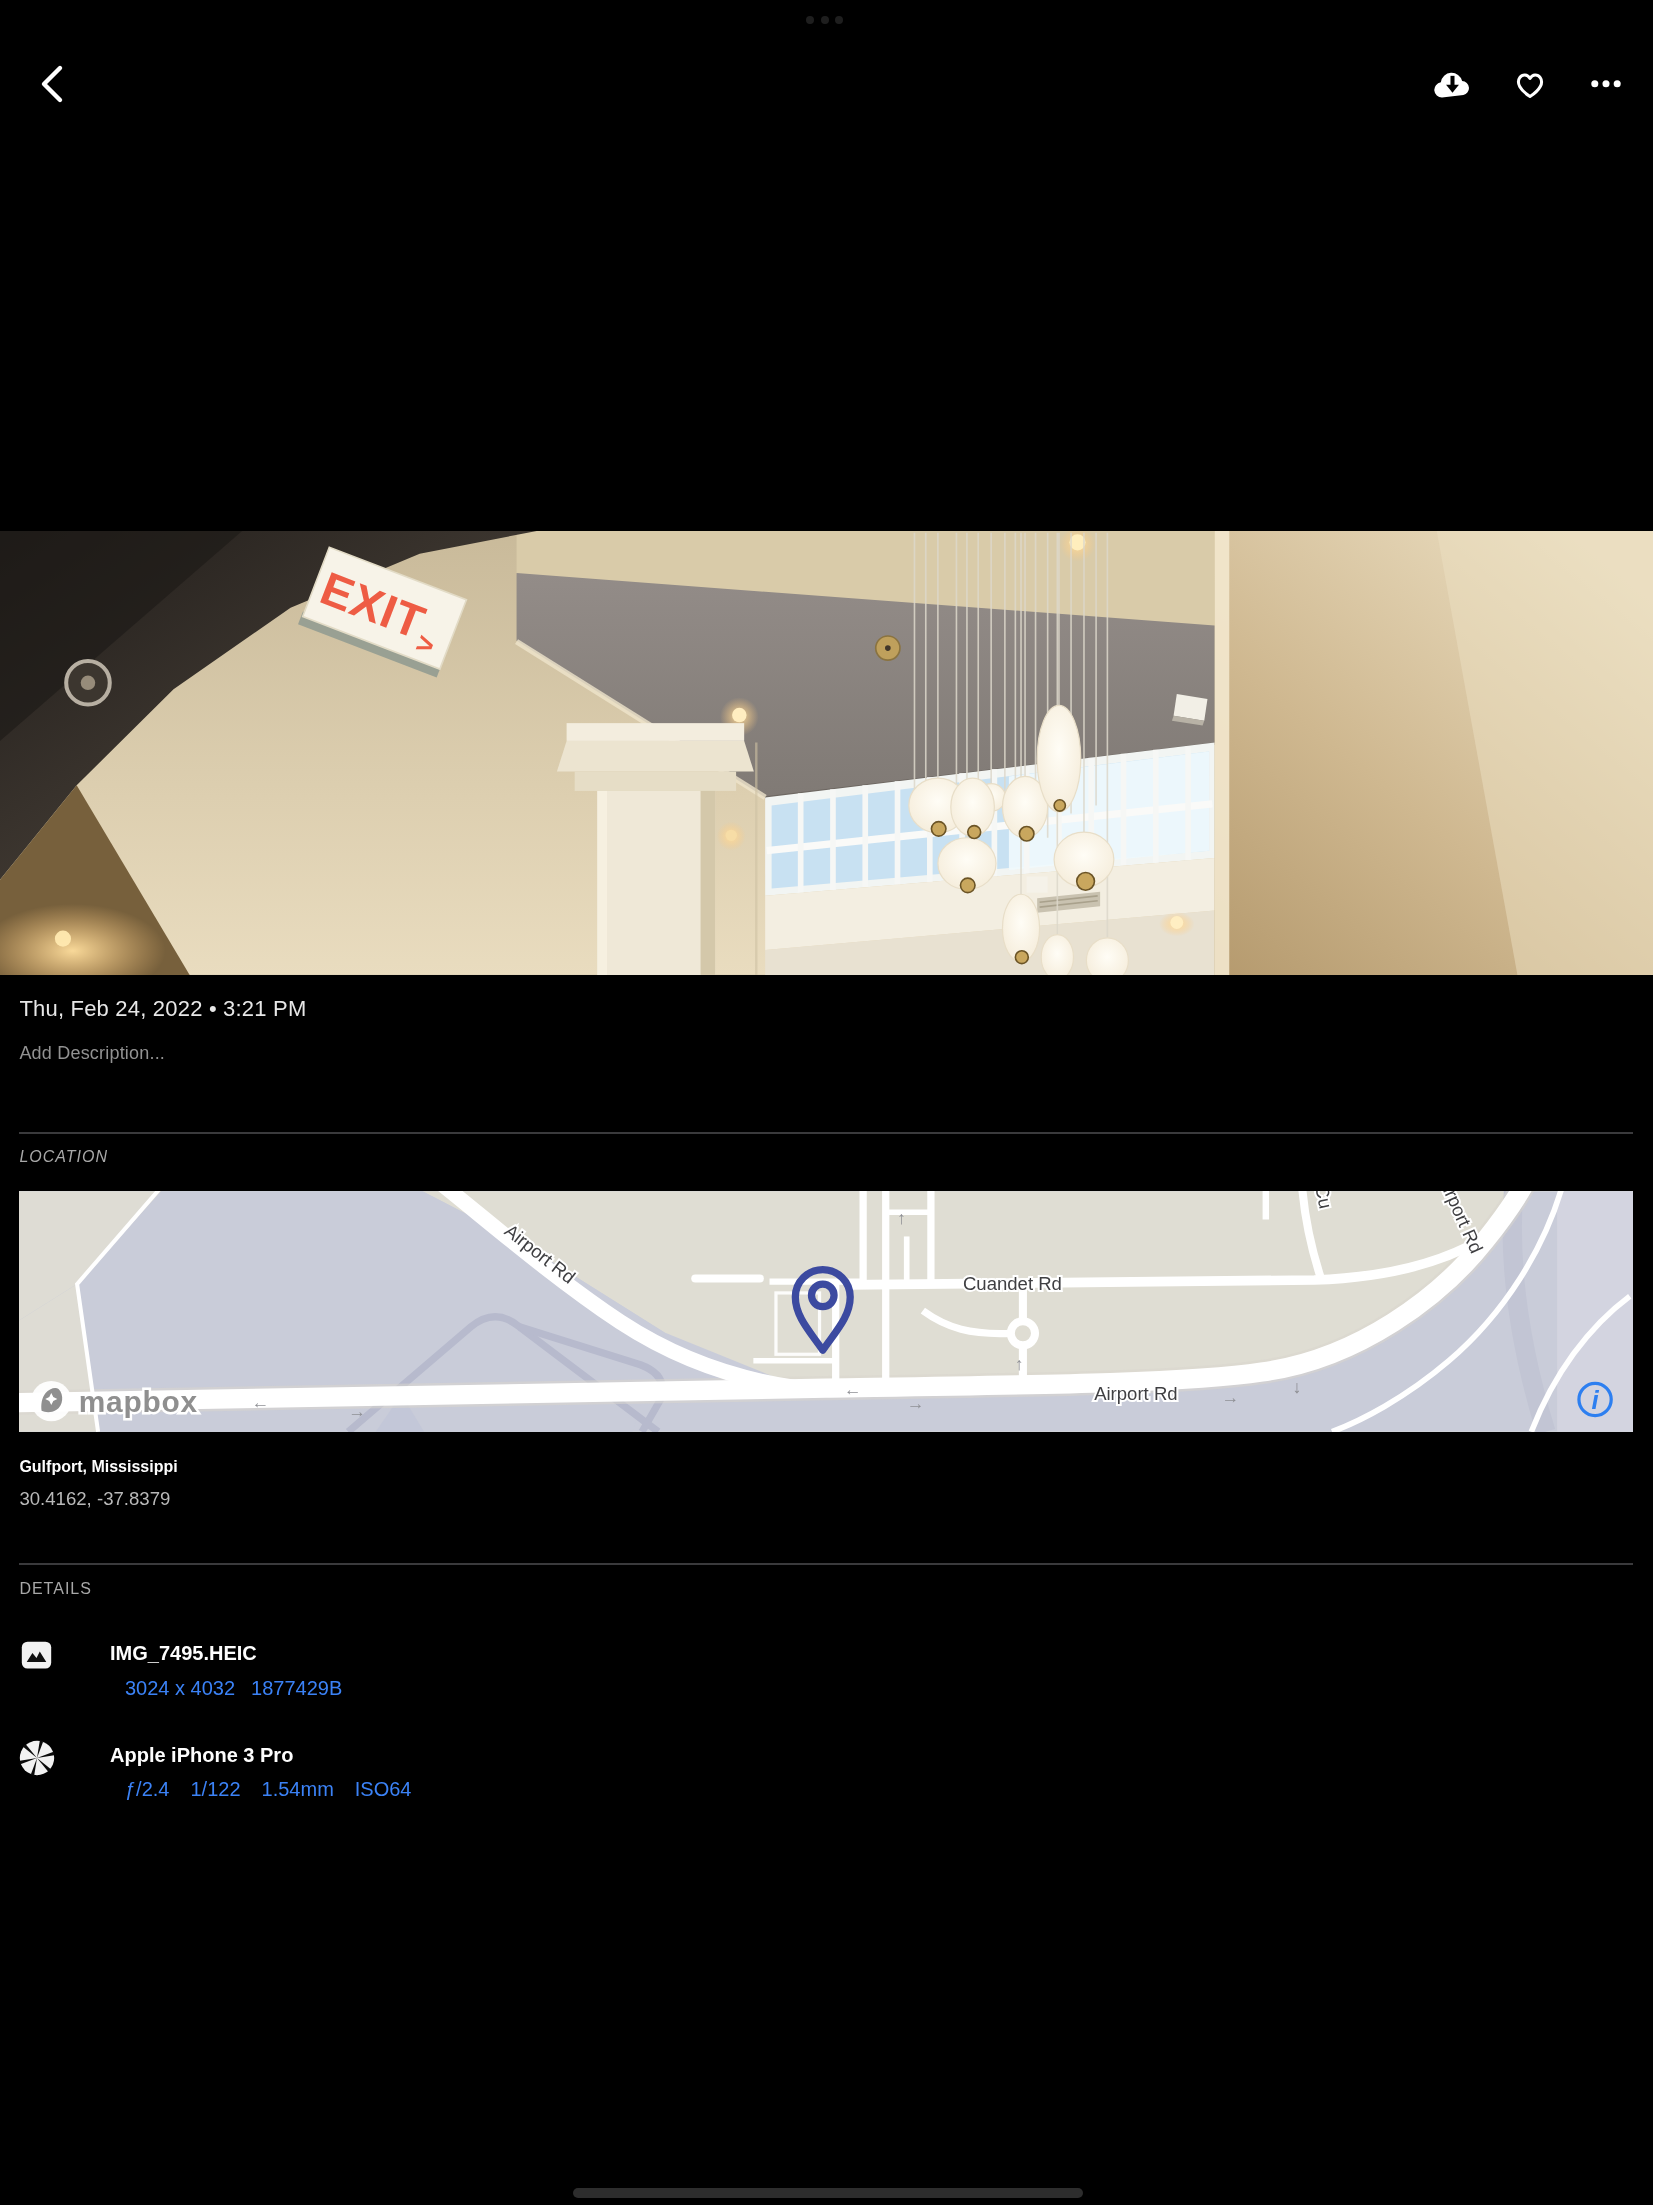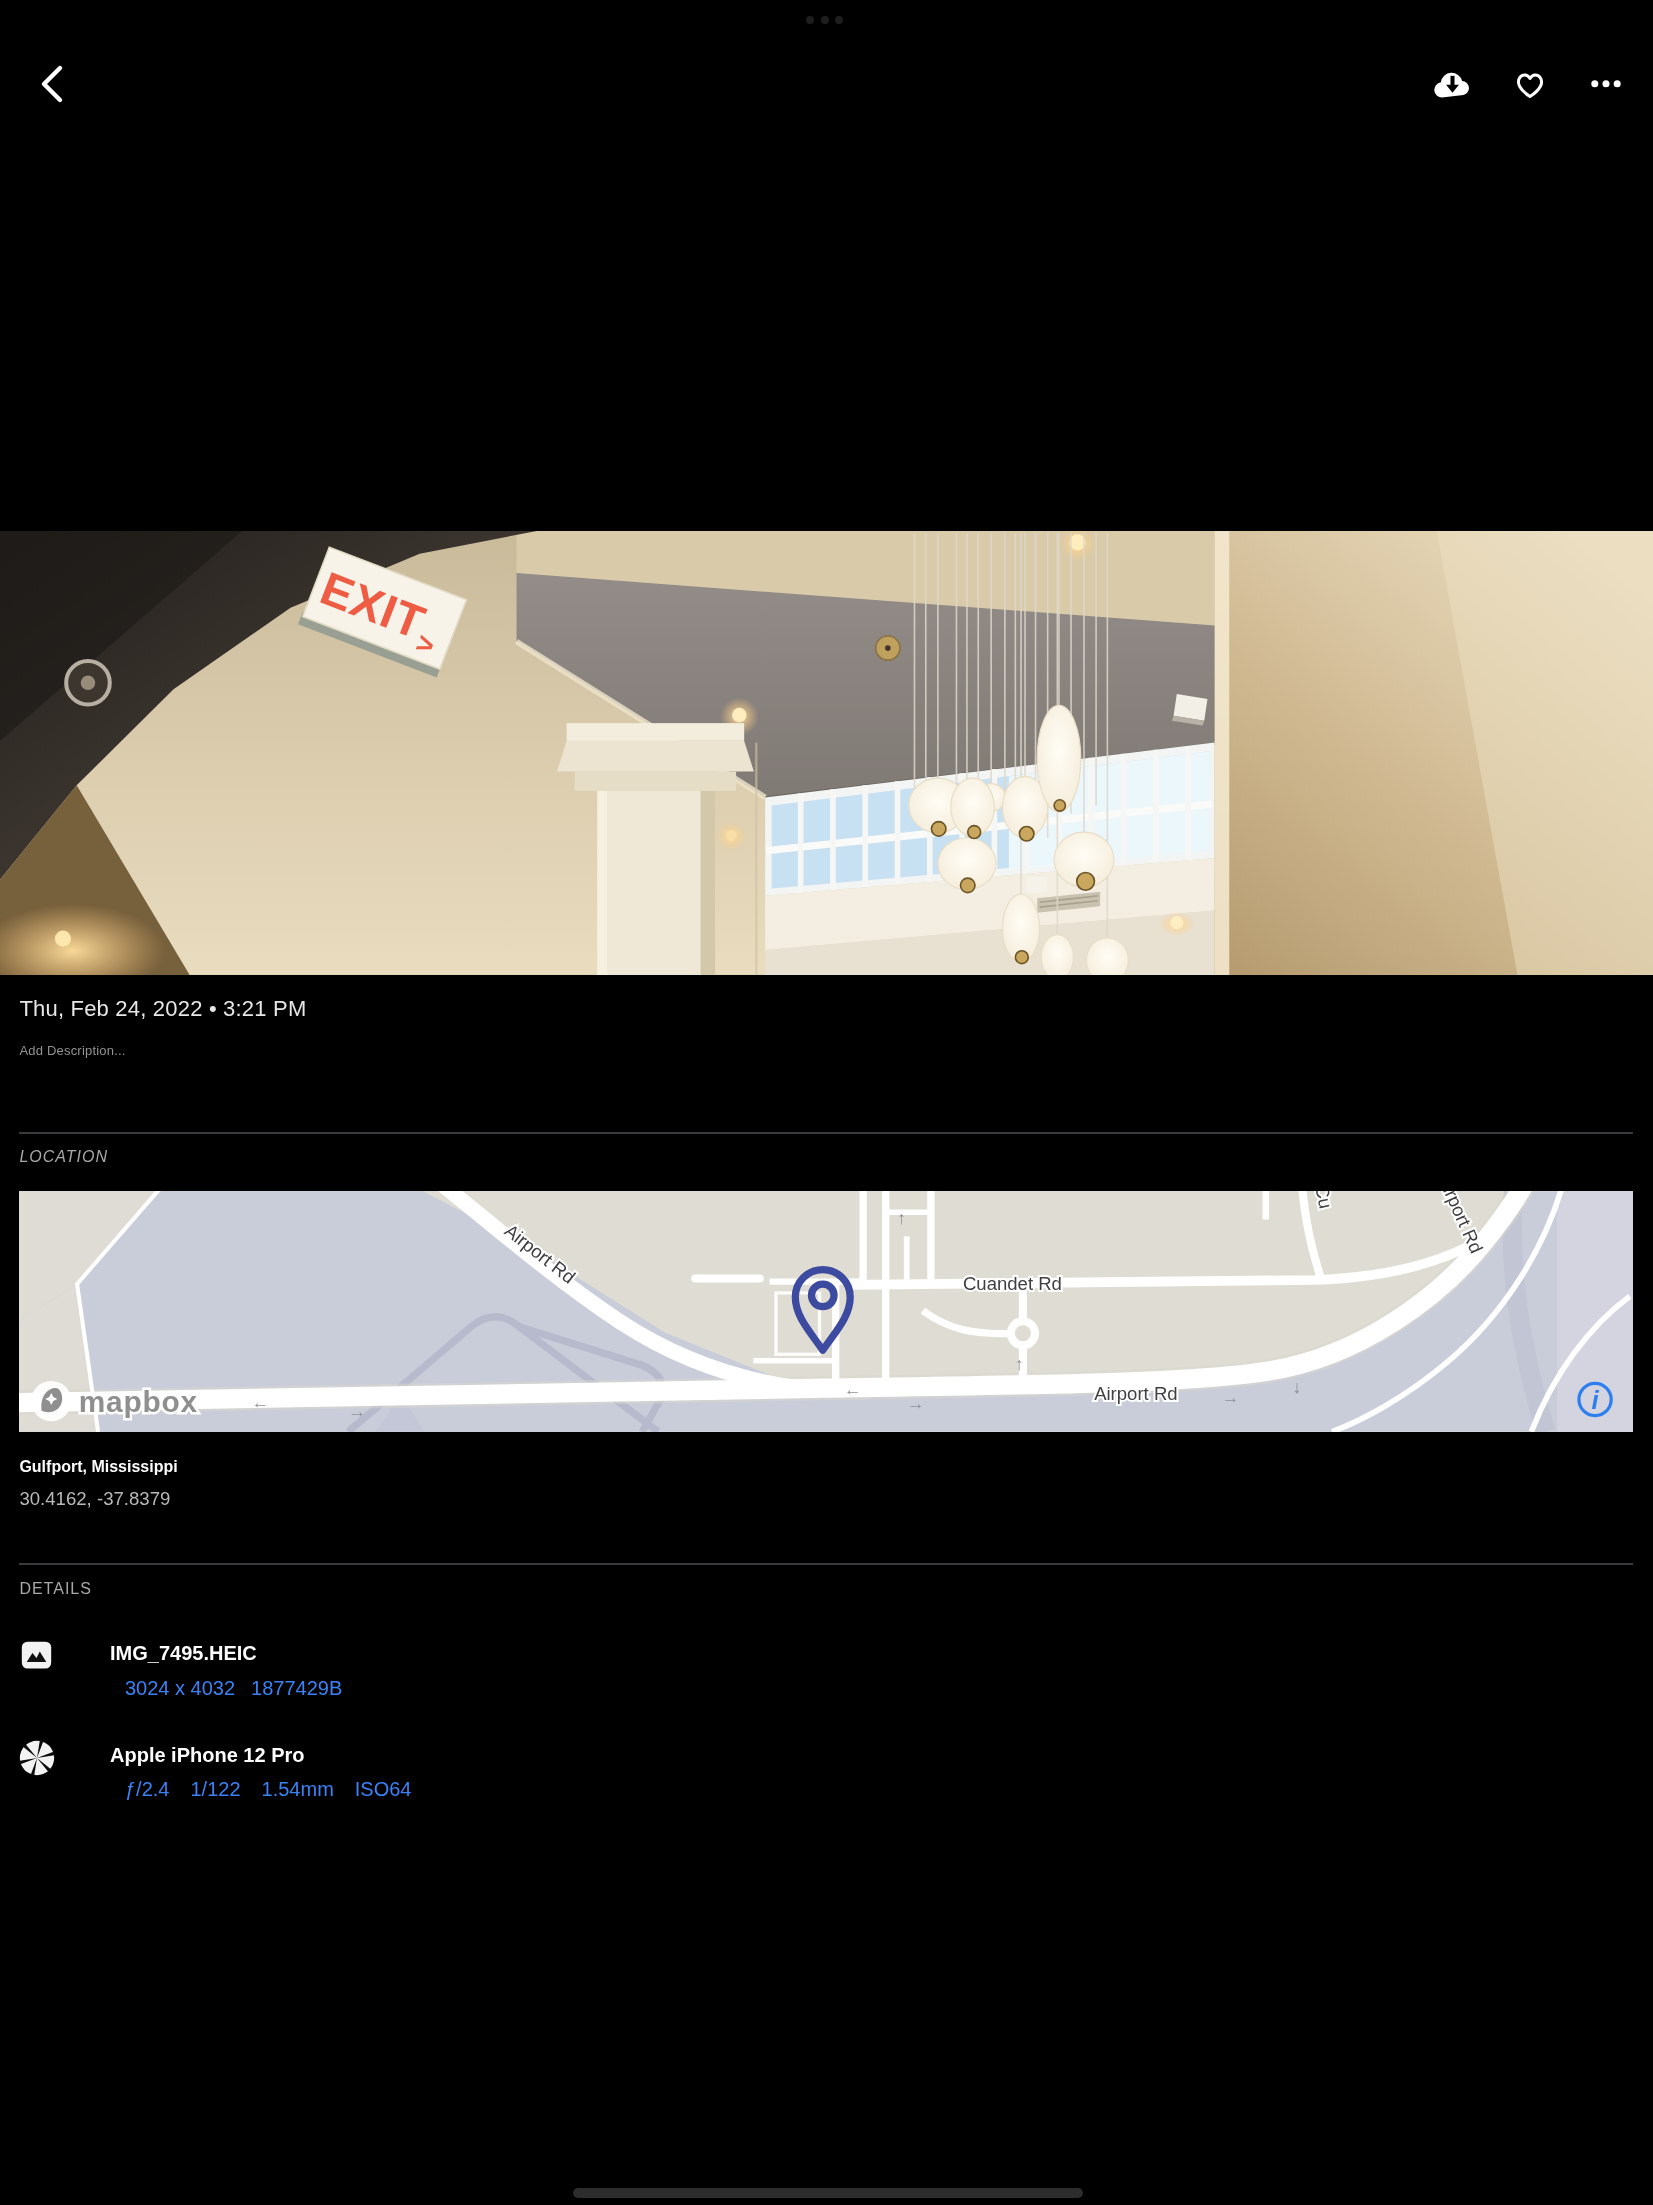--- a/index.html
+++ b/index.html
@@ -8,21 +8,21 @@
   .abs{position:absolute;}
   
   .sys-dots{top:16px;left:806px;width:42px;height:9.7px;display:flex;gap:6.5px;}
   .sys-dots i{width:8px;height:8px;border-radius:50%;background:#1e1e1e;display:block;}
   
   .icon-btn{background:none;border:none;padding:0;cursor:pointer;}
   
   .photo{top:531px;left:0;width:1653px;height:444px;}
   
   .datetime{top:996px;left:19.4px;font-size:22px;font-weight:400;color:#e7e7e7;letter-spacing:0.2px;}
-  .descr{top:1043px;left:19.4px;font-size:13px;color:#929292;letter-spacing:0.2px;}
+  .descr{top:1043px;left:19.4px;font-size:18px;color:#929292;letter-spacing:0.2px;}
   .divider{left:19.4px;width:1614px;height:1.6px;background:#3a3a3c;}
   .d1{top:1132px;} .d2{top:1563px;}
   .section-h{left:19.4px;font-size:16px;color:#a8a8a8;letter-spacing:1px;}
   .loc-h{top:1148px;font-style:italic;} .det-h{top:1580px;}
   .map-wrap{top:1191px;left:19.4px;width:1614px;height:241px;overflow:hidden;background:#e3e1da;}
   .place{top:1458px;left:19.4px;font-size:16px;font-weight:bold;color:#fefefe;}
   .coords{top:1488px;left:19.4px;font-size:18.6px;color:#b9b9b9;}
   .row-title{left:110px;font-size:20px;font-weight:bold;color:#fdfdfd;}
   .row-meta{left:125px;font-size:20px;color:#3b82f6;}
   .row-meta span{margin-right:21px;}
@@ -335,20 +335,20 @@
     <circle cx="22" cy="22" r="21" fill="#f2f2f2"></circle>
     <g fill="#0b0b0b">
       <path d="M 22 22 L 43 14 L 43 18.5 Z"></path>
       <path d="M 22 22 L 43 14 L 43 18.5 Z" transform="rotate(60 22 22)"></path>
       <path d="M 22 22 L 43 14 L 43 18.5 Z" transform="rotate(120 22 22)"></path>
       <path d="M 22 22 L 43 14 L 43 18.5 Z" transform="rotate(180 22 22)"></path>
       <path d="M 22 22 L 43 14 L 43 18.5 Z" transform="rotate(240 22 22)"></path>
       <path d="M 22 22 L 43 14 L 43 18.5 Z" transform="rotate(300 22 22)"></path>
     </g>
   </svg>
-  <div class="abs row-title t2">Apple iPhone 12 Pro</div>
+  <div class="abs row-title t2">Apple iPhone 3 Pro</div>
   <div class="abs row-meta m2">
     <span>ƒ/2.4</span><span>1/122</span><span>1.54mm</span><span>ISO64</span>
   </div>
 </div>
 
 <div class="abs home-bar"></div>
 
 
 </body></html>

